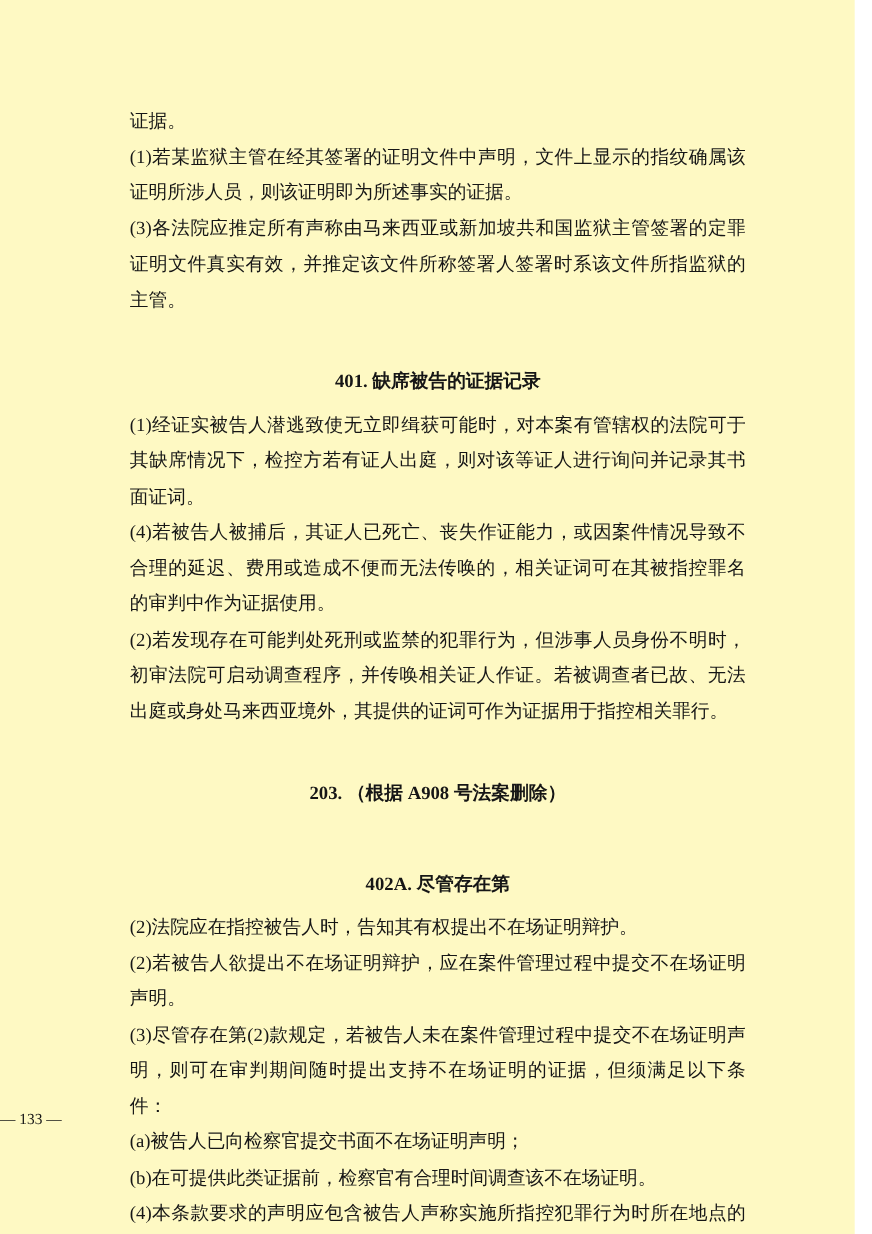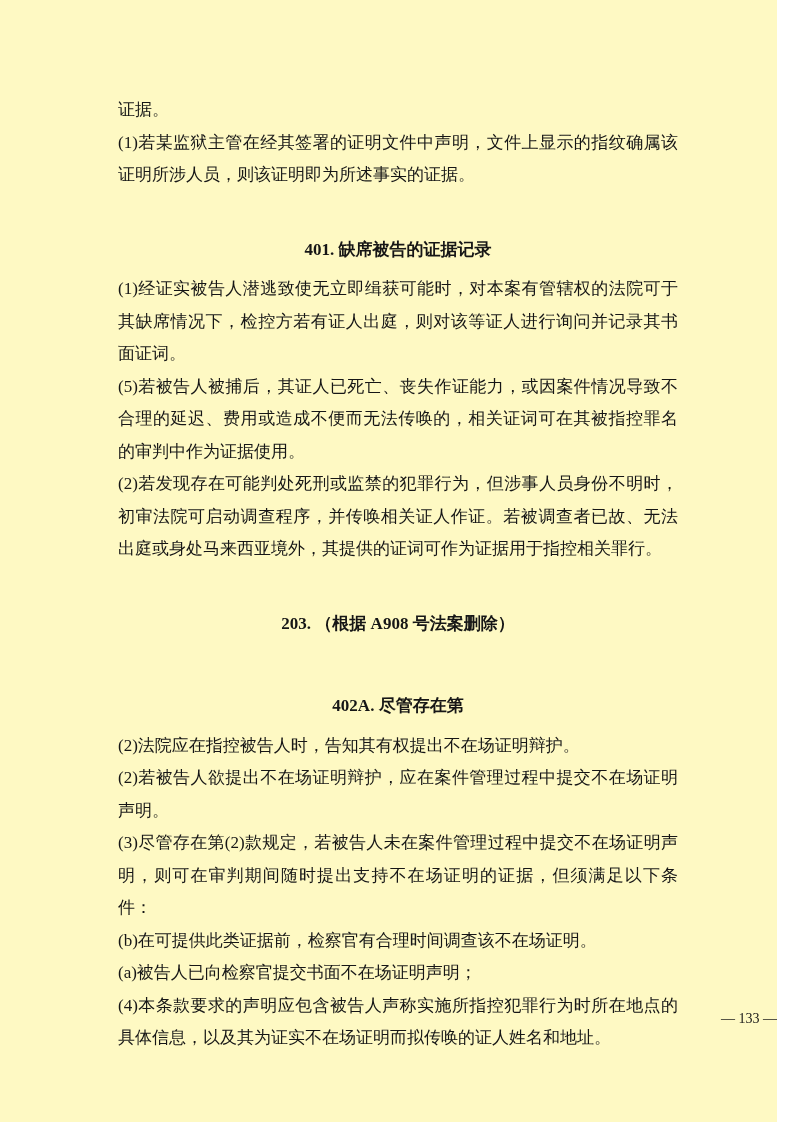--- a/index.html
+++ b/index.html
@@ -36,56 +36,57 @@
     text-align: center;
   }
   .sec-heading.extra-gap {
     margin-top: 50px;
   }
   .footer {
     position: absolute;
     top: 1010px;
     left: 0;
     width: 100%;
-    text-align: right;
+    text-align: left;
     font-size: 14px;
     line-height: 18px;
     color: #161616;
   }
 </style>
 </head>
 <body>
 
 <div class="page">
 
   <div class="content">
 
     <div>
       <p class="para">证据。</p>
       <p class="para">(1)若某监狱主管在经其签署的证明文件中声明，文件上显示的指纹确属该证明所涉人员，则该证明即为所述事实的证据。</p>
+      <p class="para">(3)各法院应推定所有声称由马来西亚或新加坡共和国监狱主管签署的定罪证明文件真实有效，并推定该文件所称签署人签署时系该文件所指监狱的主管。</p>
     </div>
 
     <div>
       <p class="para sec-heading">401. 缺席被告的证据记录</p>
       <p class="para">(1)经证实被告人潜逃致使无立即缉获可能时，对本案有管辖权的法院可于其缺席情况下，检控方若有证人出庭，则对该等证人进行询问并记录其书面证词。</p>
-      <p class="para">(5)若被告人被捕后，其证人已死亡、丧失作证能力，或因案件情况导致不合理的延迟、费用或造成不便而无法传唤的，相关证词可在其被指控罪名的审判中作为证据使用。</p>
+      <p class="para">(4)若被告人被捕后，其证人已死亡、丧失作证能力，或因案件情况导致不合理的延迟、费用或造成不便而无法传唤的，相关证词可在其被指控罪名的审判中作为证据使用。</p>
       <p class="para">(2)若发现存在可能判处死刑或监禁的犯罪行为，但涉事人员身份不明时，初审法院可启动调查程序，并传唤相关证人作证。若被调查者已故、无法出庭或身处马来西亚境外，其提供的证词可作为证据用于指控相关罪行。</p>
     </div>
 
     <div>
       <p class="para sec-heading">203. （根据 A908 号法案删除）</p>
     </div>
 
     <div>
       <p class="para sec-heading extra-gap">402A. 尽管存在第</p>
       <p class="para">(2)法院应在指控被告人时，告知其有权提出不在场证明辩护。</p>
       <p class="para">(2)若被告人欲提出不在场证明辩护，应在案件管理过程中提交不在场证明声明。</p>
       <p class="para">(3)尽管存在第(2)款规定，若被告人未在案件管理过程中提交不在场证明声明，则可在审判期间随时提出支持不在场证明的证据，但须满足以下条件：</p>
+      <p class="para">(a)被告人已向检察官提交书面不在场证明声明；</p>
       <p class="para">(b)在可提供此类证据前，检察官有合理时间调查该不在场证明。</p>
-      <p class="para">(a)被告人已向检察官提交书面不在场证明声明；</p>
       <p class="para">(4)本条款要求的声明应包含被告人声称实施所指控犯罪行为时所在地点的具体信息，以及其为证实不在场证明而拟传唤的证人姓名和地址。</p>
     </div>
 
   </div>
 
   <div class="footer">— 133 —</div>
 
 </div>
 
 </body></html>

